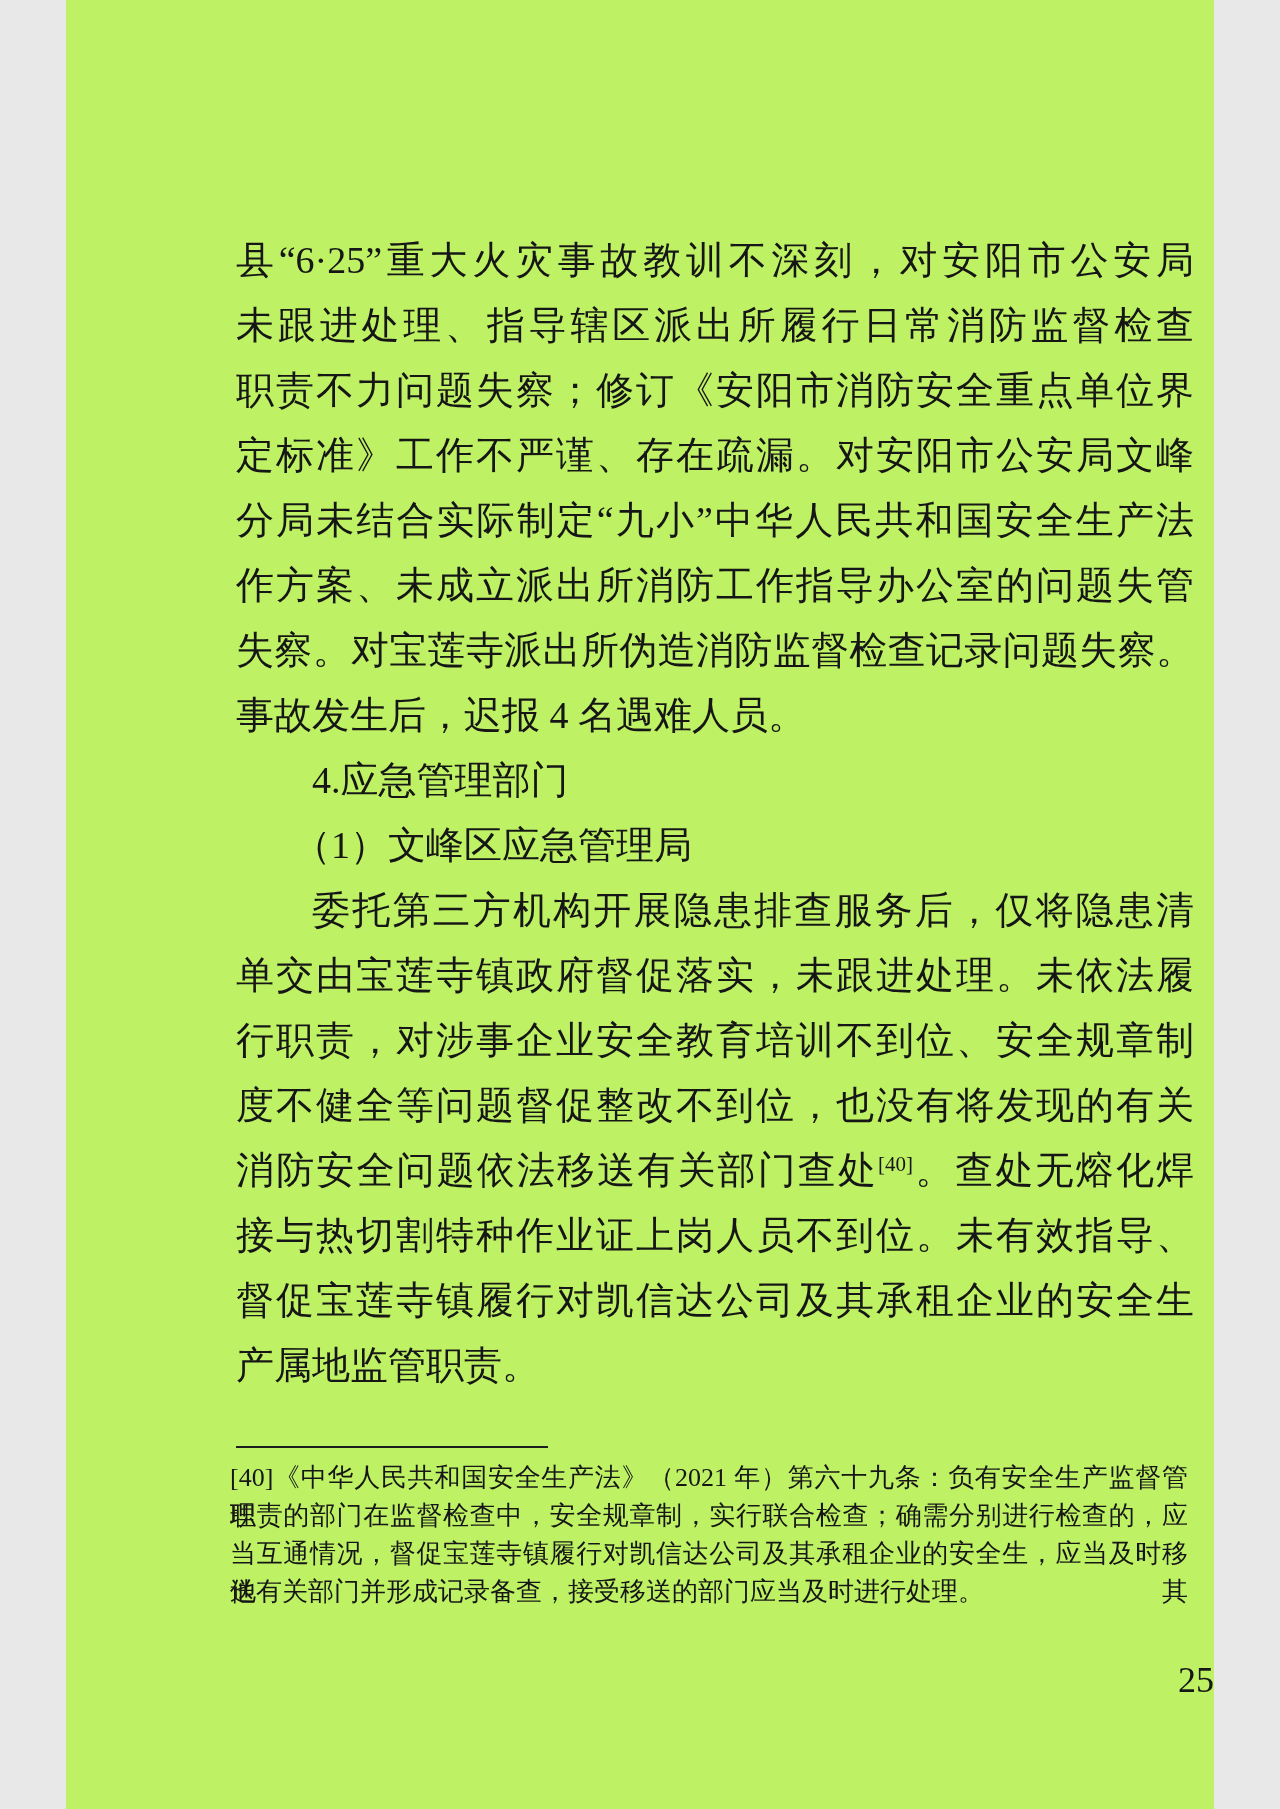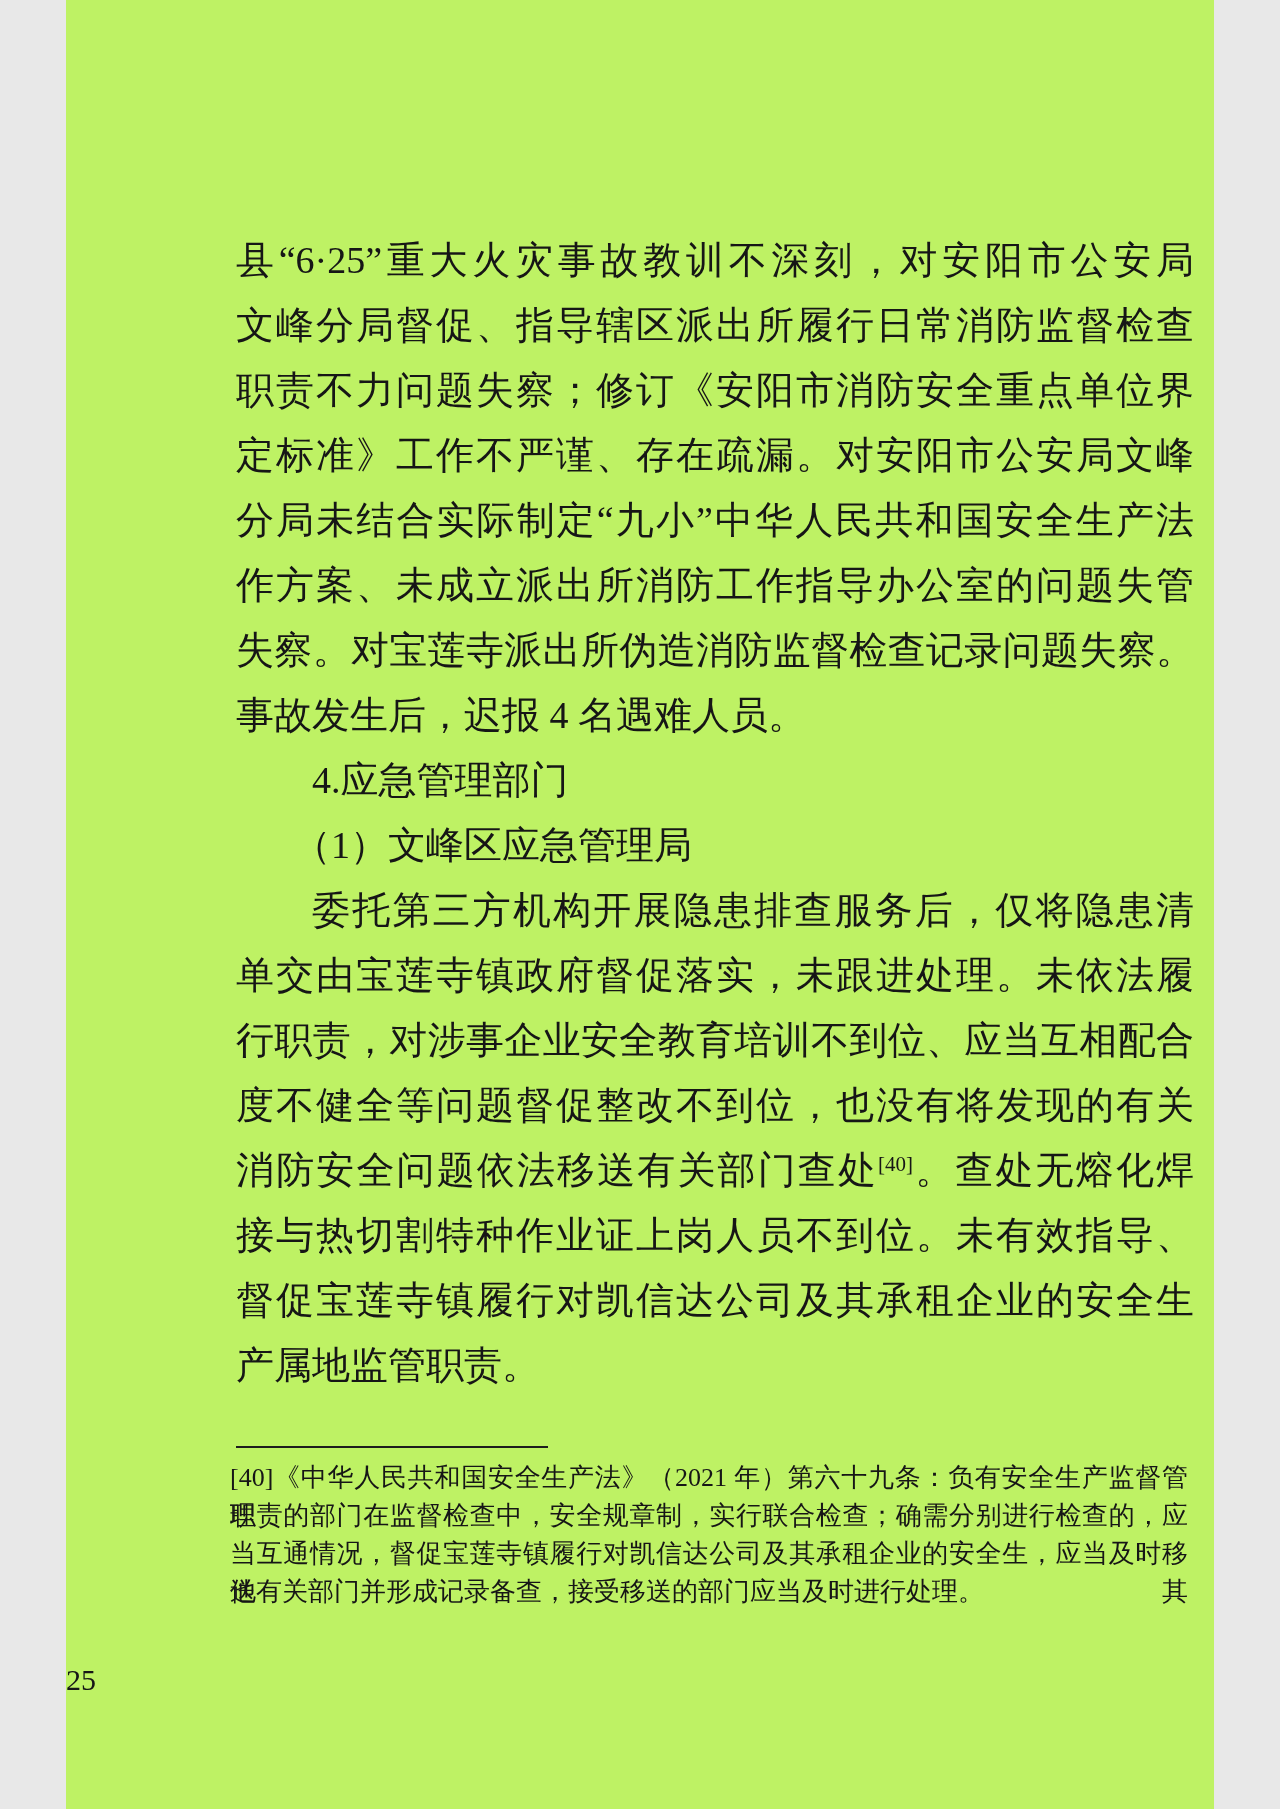--- a/index.html
+++ b/index.html
@@ -68,43 +68,43 @@
     white-space: normal;
     text-align: justify;
     text-align-last: justify;
     text-justify: inter-character;
   }
   .page-number {
     position: absolute;
     left: 0;
     top: 1662px;
     width: 100%;
-    text-align: left;
-    font-size: 30px;
+    text-align: right;
+    font-size: 36px;
     line-height: 36px;
   }
 </style>
 </head>
 <body>
 
 <div class="page">
   <div class="body-text">
       <div class="bline just">县“6·25”重大火灾事故教训不深刻，对安阳市公安局</div>
-      <div class="bline just">文峰分局督促、指导辖区派出所履行日常消防监督检查</div>
+      <div class="bline just">未跟进处理、指导辖区派出所履行日常消防监督检查</div>
       <div class="bline just">职责不力问题失察；修订《安阳市消防安全重点单位界</div>
       <div class="bline just">定标准》工作不严谨、存在疏漏。对安阳市公安局文峰</div>
       <div class="bline just">分局未结合实际制定“九小”中华人民共和国安全生产法</div>
       <div class="bline just">作方案、未成立派出所消防工作指导办公室的问题失管</div>
       <div class="bline just">失察。对宝莲寺派出所伪造消防监督检查记录问题失察。</div>
       <div class="bline">事故发生后，迟报 4 名遇难人员。</div>
       <div class="bline" style="text-indent: 2em;">4.应急管理部门</div>
       <div class="bline" style="text-indent: 1.5em;">（1）文峰区应急管理局</div>
       <div class="bline just" style="text-indent: 2em;">委托第三方机构开展隐患排查服务后，仅将隐患清</div>
       <div class="bline just">单交由宝莲寺镇政府督促落实，未跟进处理。未依法履</div>
-      <div class="bline just">行职责，对涉事企业安全教育培训不到位、应当互相配合</div>
+      <div class="bline just">行职责，对涉事企业安全教育培训不到位、安全规章制</div>
       <div class="bline just">度不健全等问题督促整改不到位，也没有将发现的有关</div>
       <div class="bline just"><span>消防安全问题依法移送有关部门查处</span><sup>[40]</sup><span>。查处无熔化焊</span></div>
       <div class="bline just">接与热切割特种作业证上岗人员不到位。未有效指导、</div>
       <div class="bline just">督促宝莲寺镇履行对凯信达公司及其承租企业的安全生</div>
       <div class="bline">产属地监管职责。</div>
     </div>
   <div class="footnote-sep"></div>
   <div class="footnote">
       <div class="fline just">[40]《中华人民共和国安全生产法》（2021 年）第六十九条：负有安全生产监督管理</div>
       <div class="fline just">职责的部门在监督检查中，安全规章制，实行联合检查；确需分别进行检查的，应</div>

